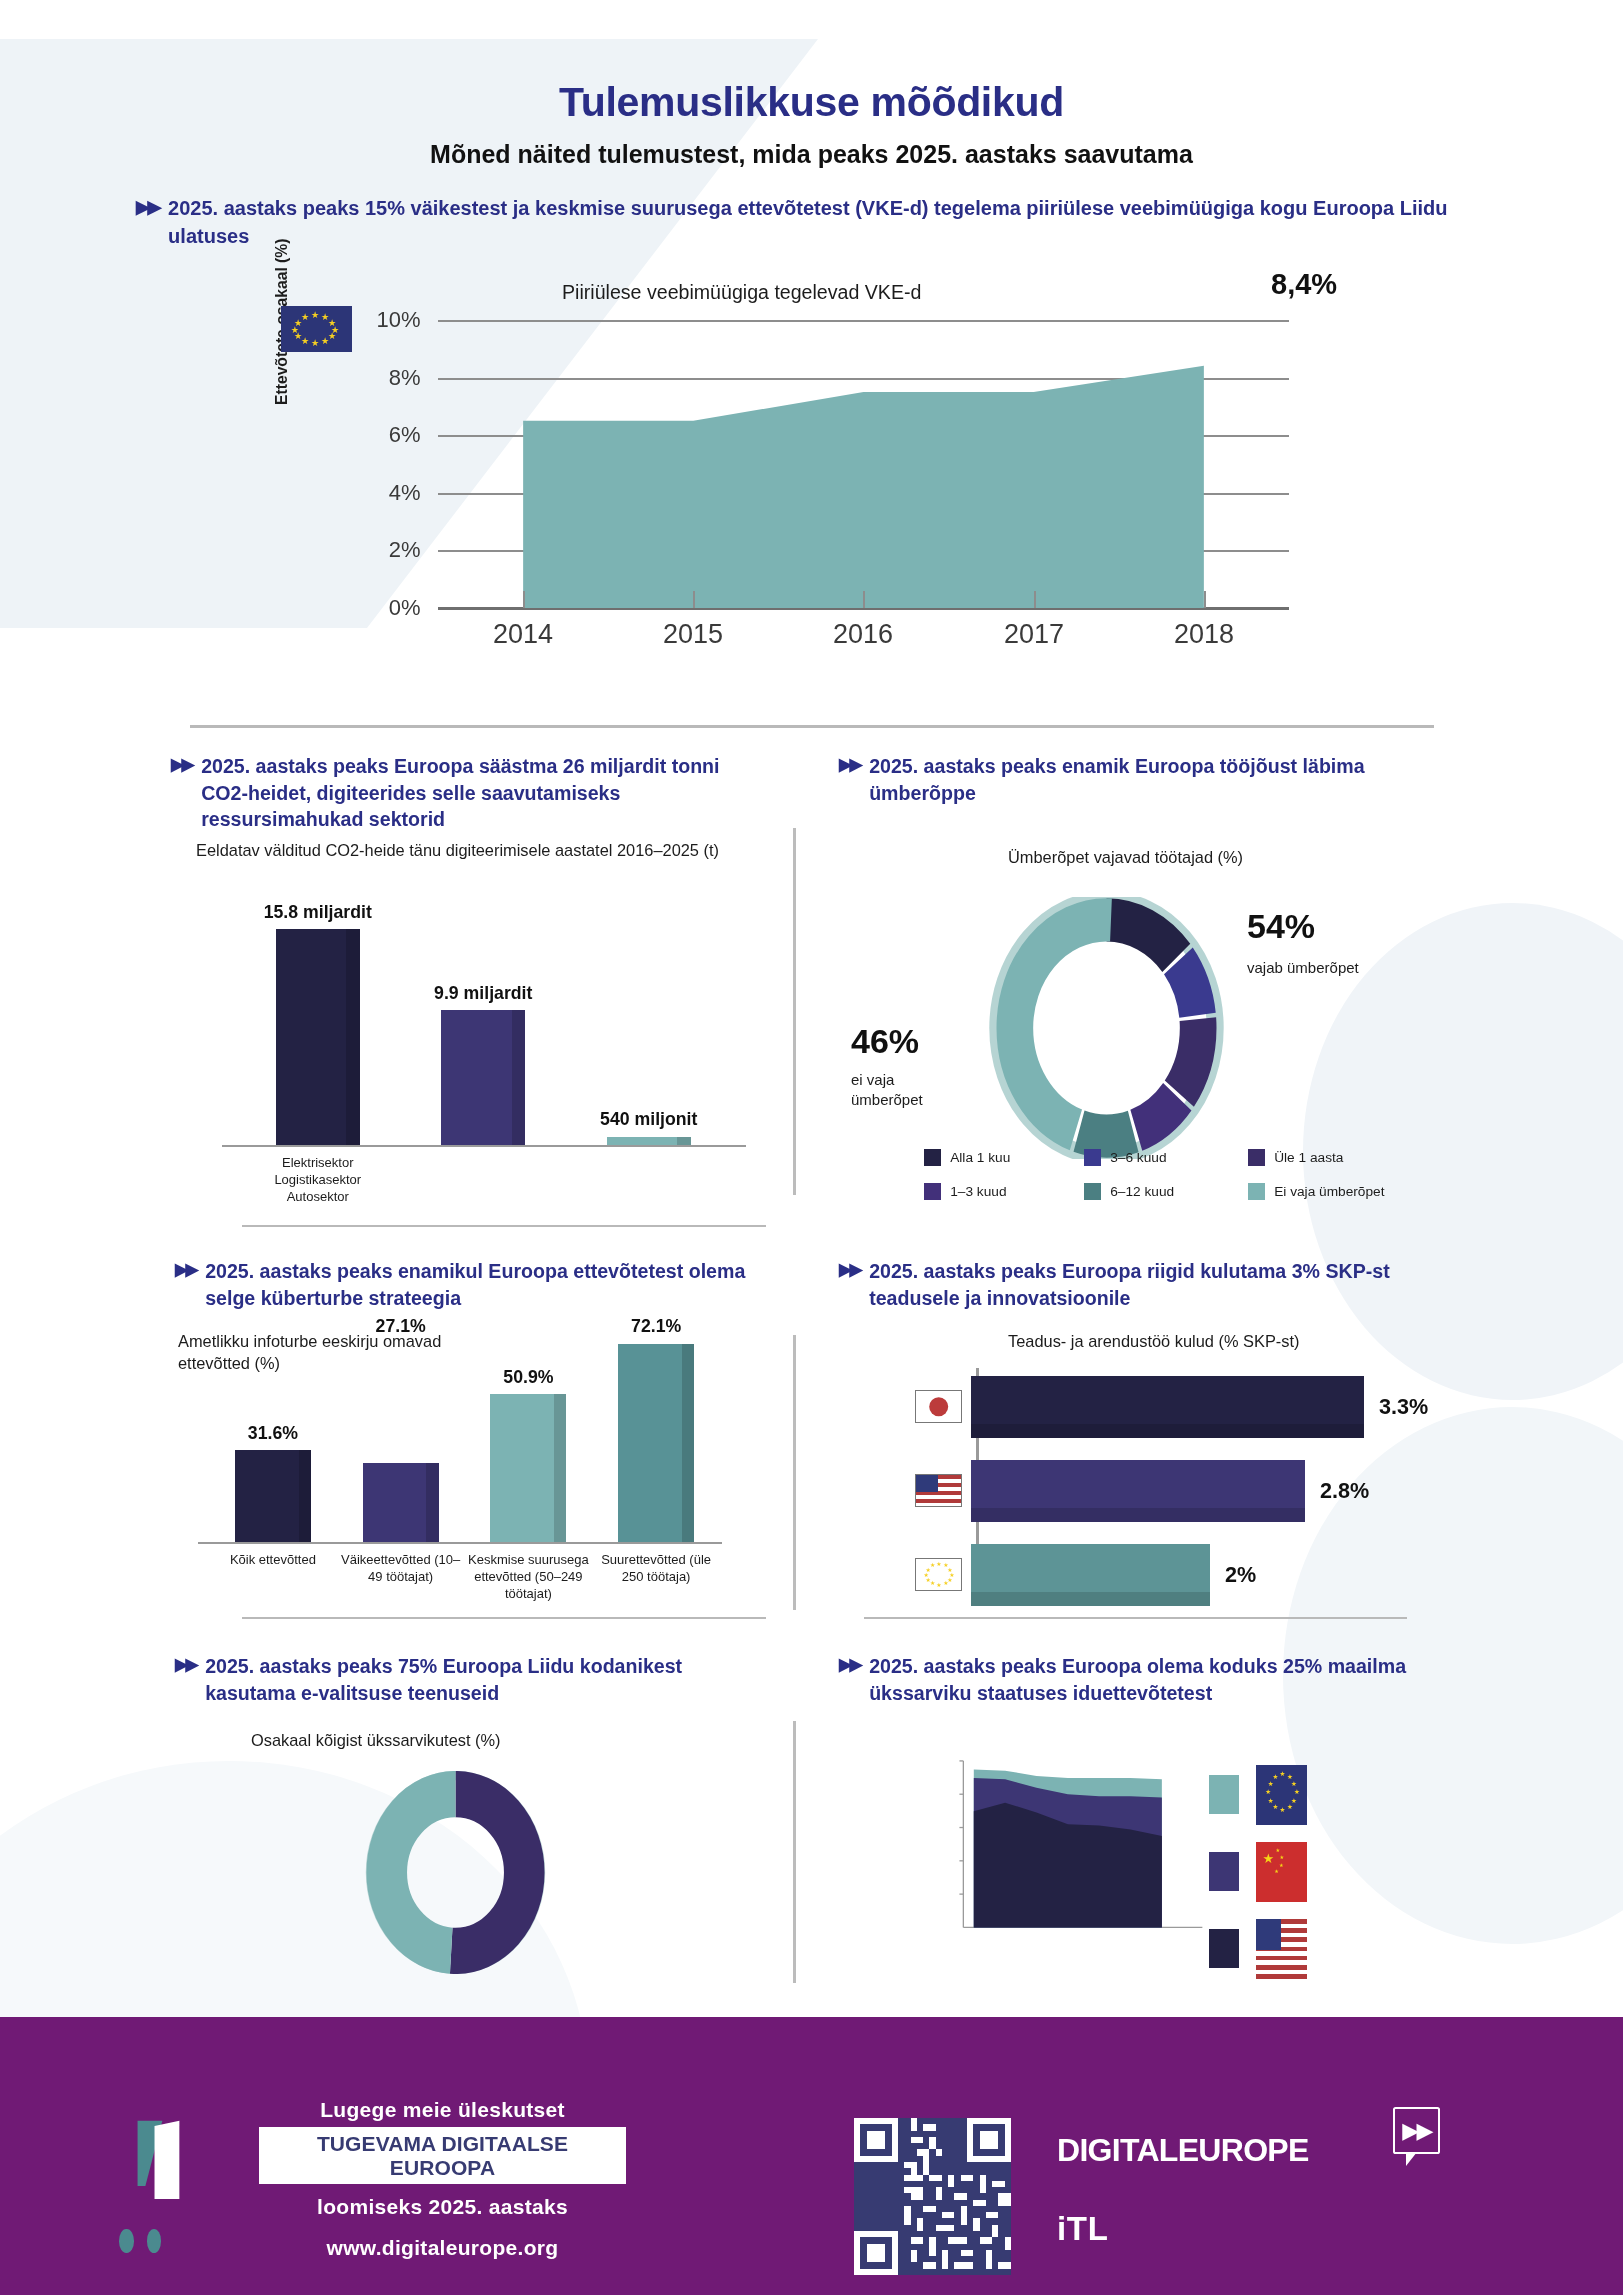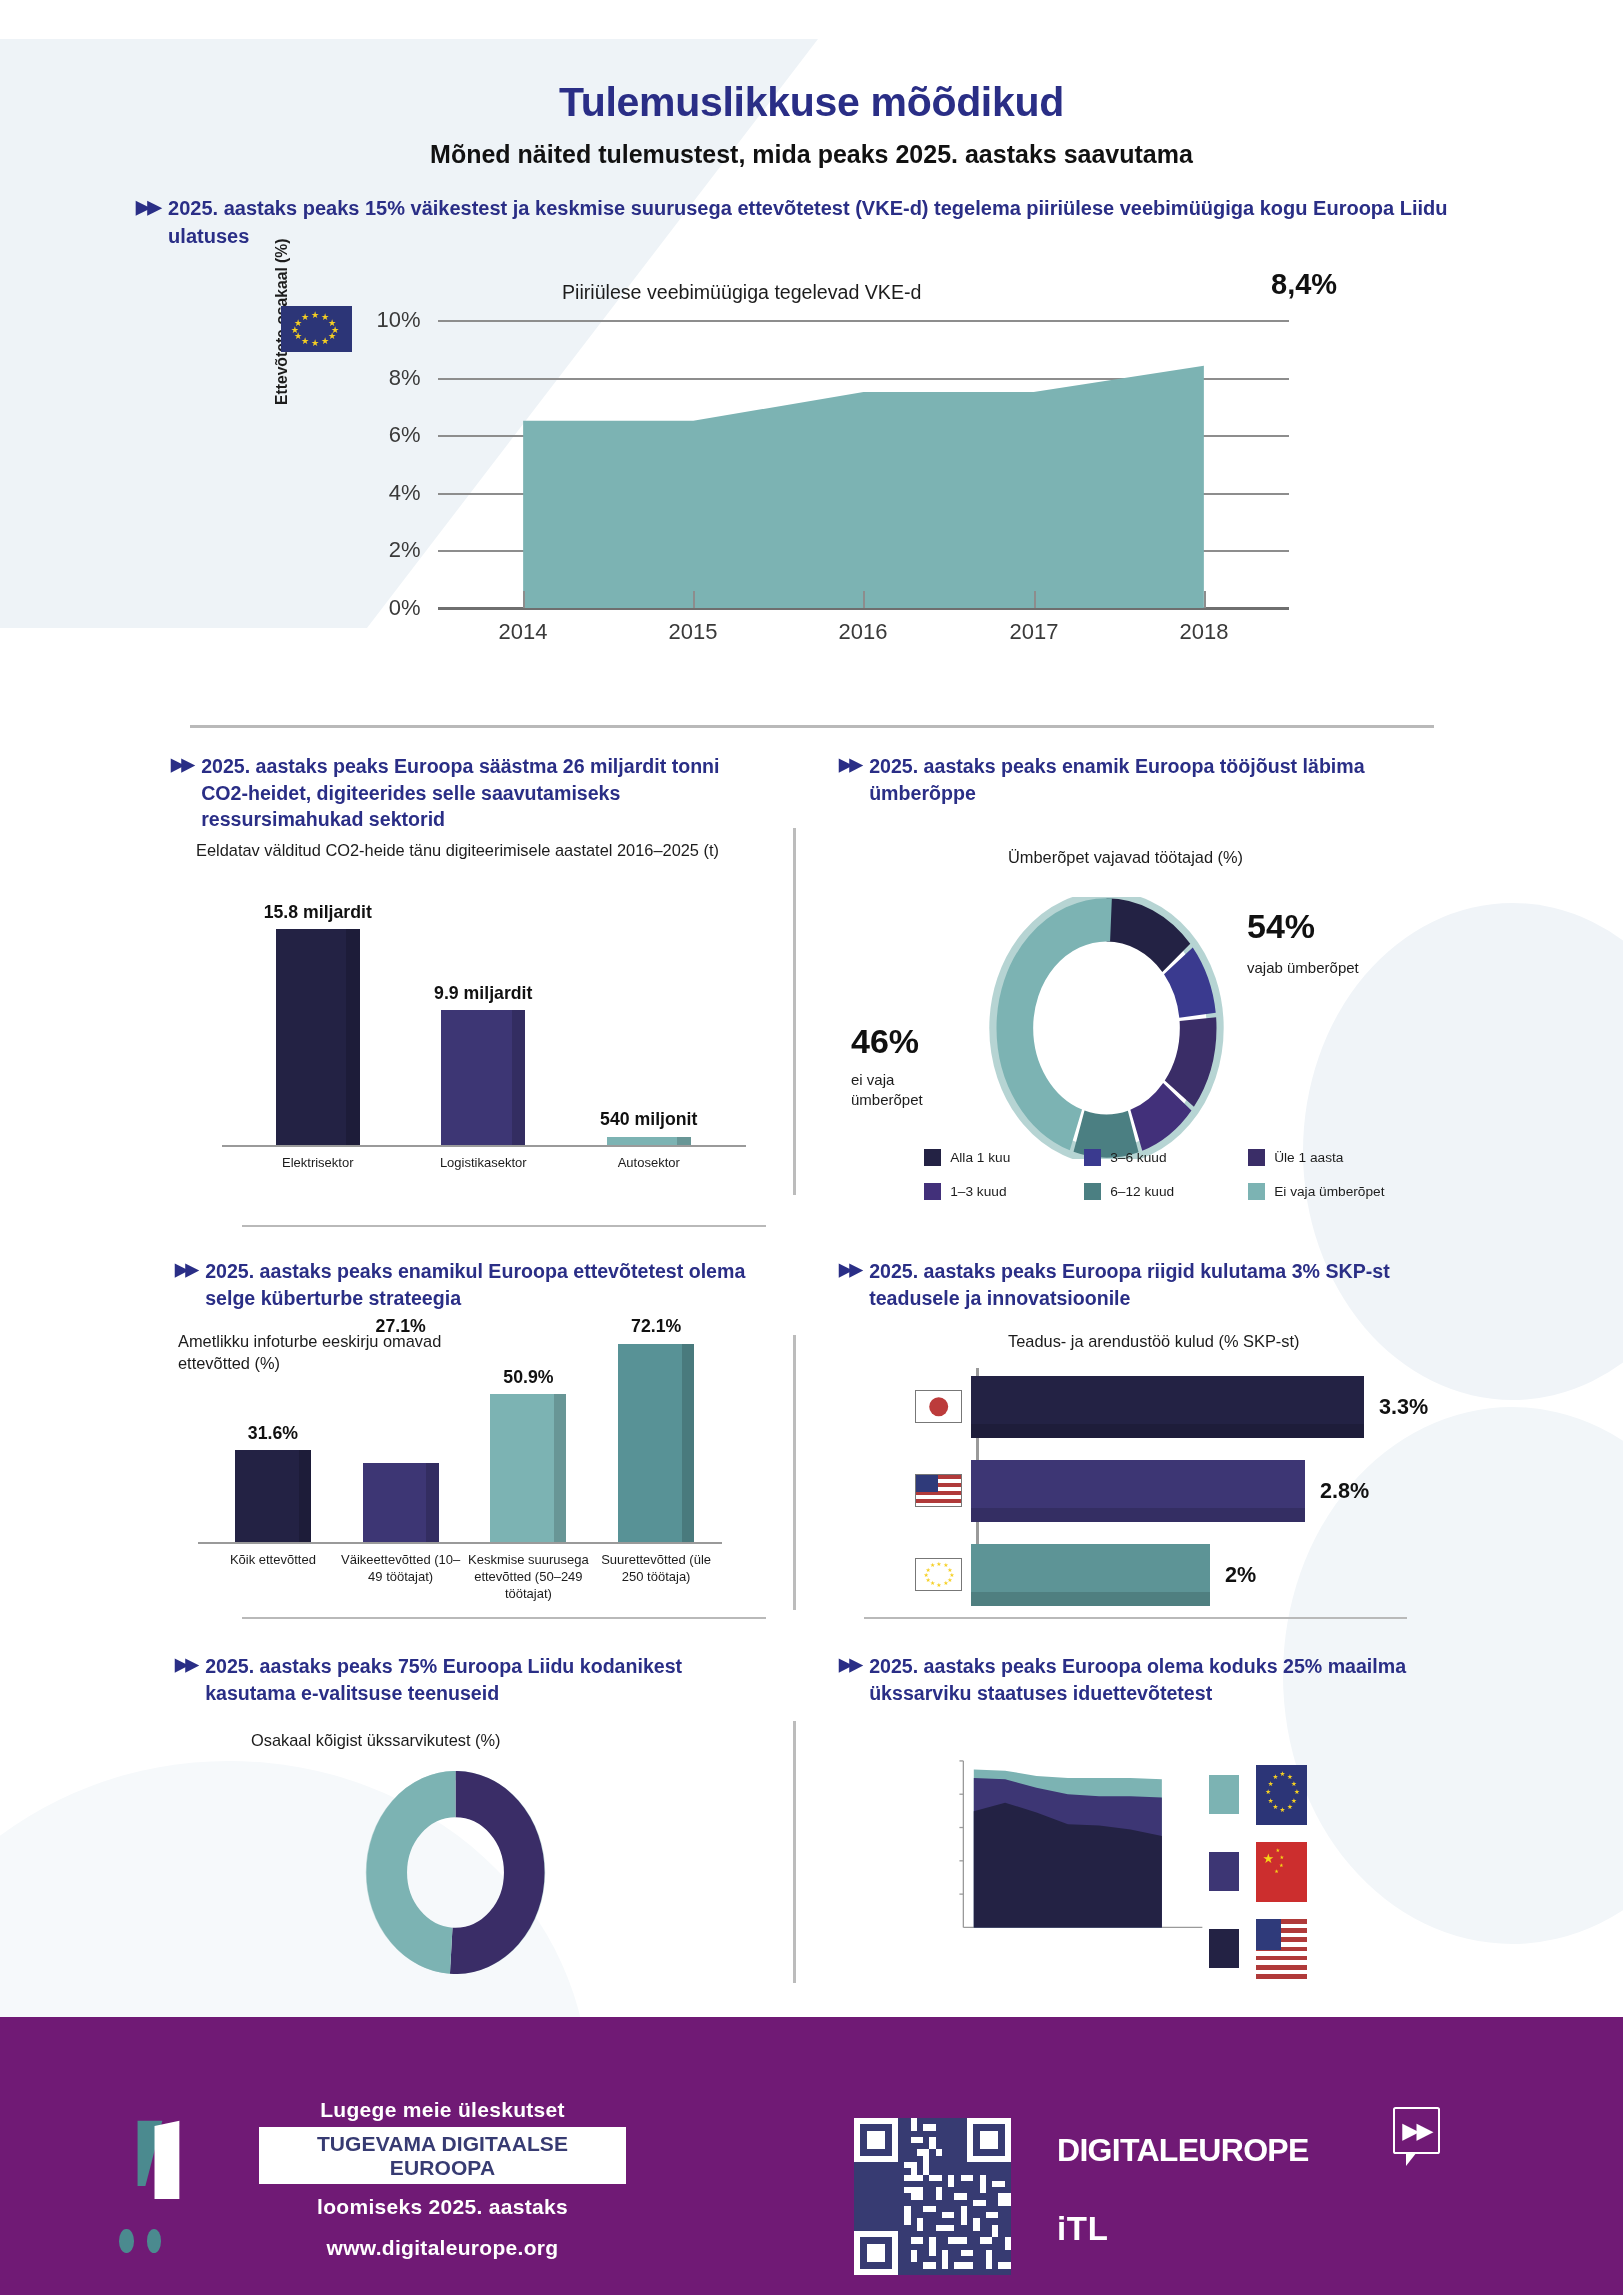--- a/index.html
+++ b/index.html
@@ -63,21 +63,21 @@
     position: absolute; left: -7.9px; top: 124px;
     transform: rotate(-90deg); transform-origin: left top;
     font-size: 15.7px; font-weight: bold; color: #1c1c1c; white-space: nowrap;
   }
   .c1-plot { position: absolute; left: 157px; top: 39px; width: 851px; height: 288px; }
   .c1-yaxis { position: absolute; left: 85px; top: 39px; width: 65px; height: 288px; }
   .c1-yaxis div {
     position: absolute; right: 10.5px; font-size: 22px; color: #3a3a3a; transform: translateY(-50%);
   }
   .c1-xaxis { position: absolute; left: 157px; top: 338px; width: 851px; }
-  .c1-xaxis div { position: absolute; font-size: 22px; color: #3a3a3a; transform: translateX(-50%); }
+  .c1-xaxis div { position: absolute; font-size: 27px; color: #3a3a3a; transform: translateX(-50%); }
   .c1-flag { position: absolute; right: 0px; top: 25px; width: 71px; height: 46px; }
   .c1-peak {
     position: absolute; right: 3.9px; top: -13px; font-size: 29px; font-weight: bold; color: #111;
   }
 
   
   .euflag { background: #2c3577; position: relative; overflow: hidden; display:inline-block; }
   .euflag i {
     position: absolute; color: #f5cf22; font-style: normal; line-height: 1;
   }
@@ -253,21 +253,21 @@
       <div class="vbar-col" style="width:33.3%;">
         <div class="vbar-val">9.9 miljardit</div>
         <div class="vbar" style="height:135px;background:#3d3674;width:84px;"></div>
       </div>
       <div class="vbar-col" style="width:33.3%;">
         <div class="vbar-val">540 miljonit</div>
         <div class="vbar" style="height:8.5px;background:#7cb3b3;width:84px;"></div>
       </div>
     </div>
     <div class="axis-line" style="left:26px;top:268px;width:524px;"></div>
-    <div class="vbar-labels" style="left:39px;top:278px;width:497px;">
+    <div class="vbar-labels" style="left:39px;top:278px;width:497px;flex-direction:column;">
       <div class="vbar-label" style="width:33.3%;">Elektrisektor</div>
       <div class="vbar-label" style="width:33.3%;">Logistikasektor</div>
       <div class="vbar-label" style="width:33.3%;">Autosektor</div>
     </div>
   </div>
 
   <div class="vdiv" style="left:793px;top:828px;height:367px;"></div>
 
   <div class="panel sec-bullet bullet" style="left:839px;top:753px;width:589px;">
     <span class="arrows">▶▶</span>

